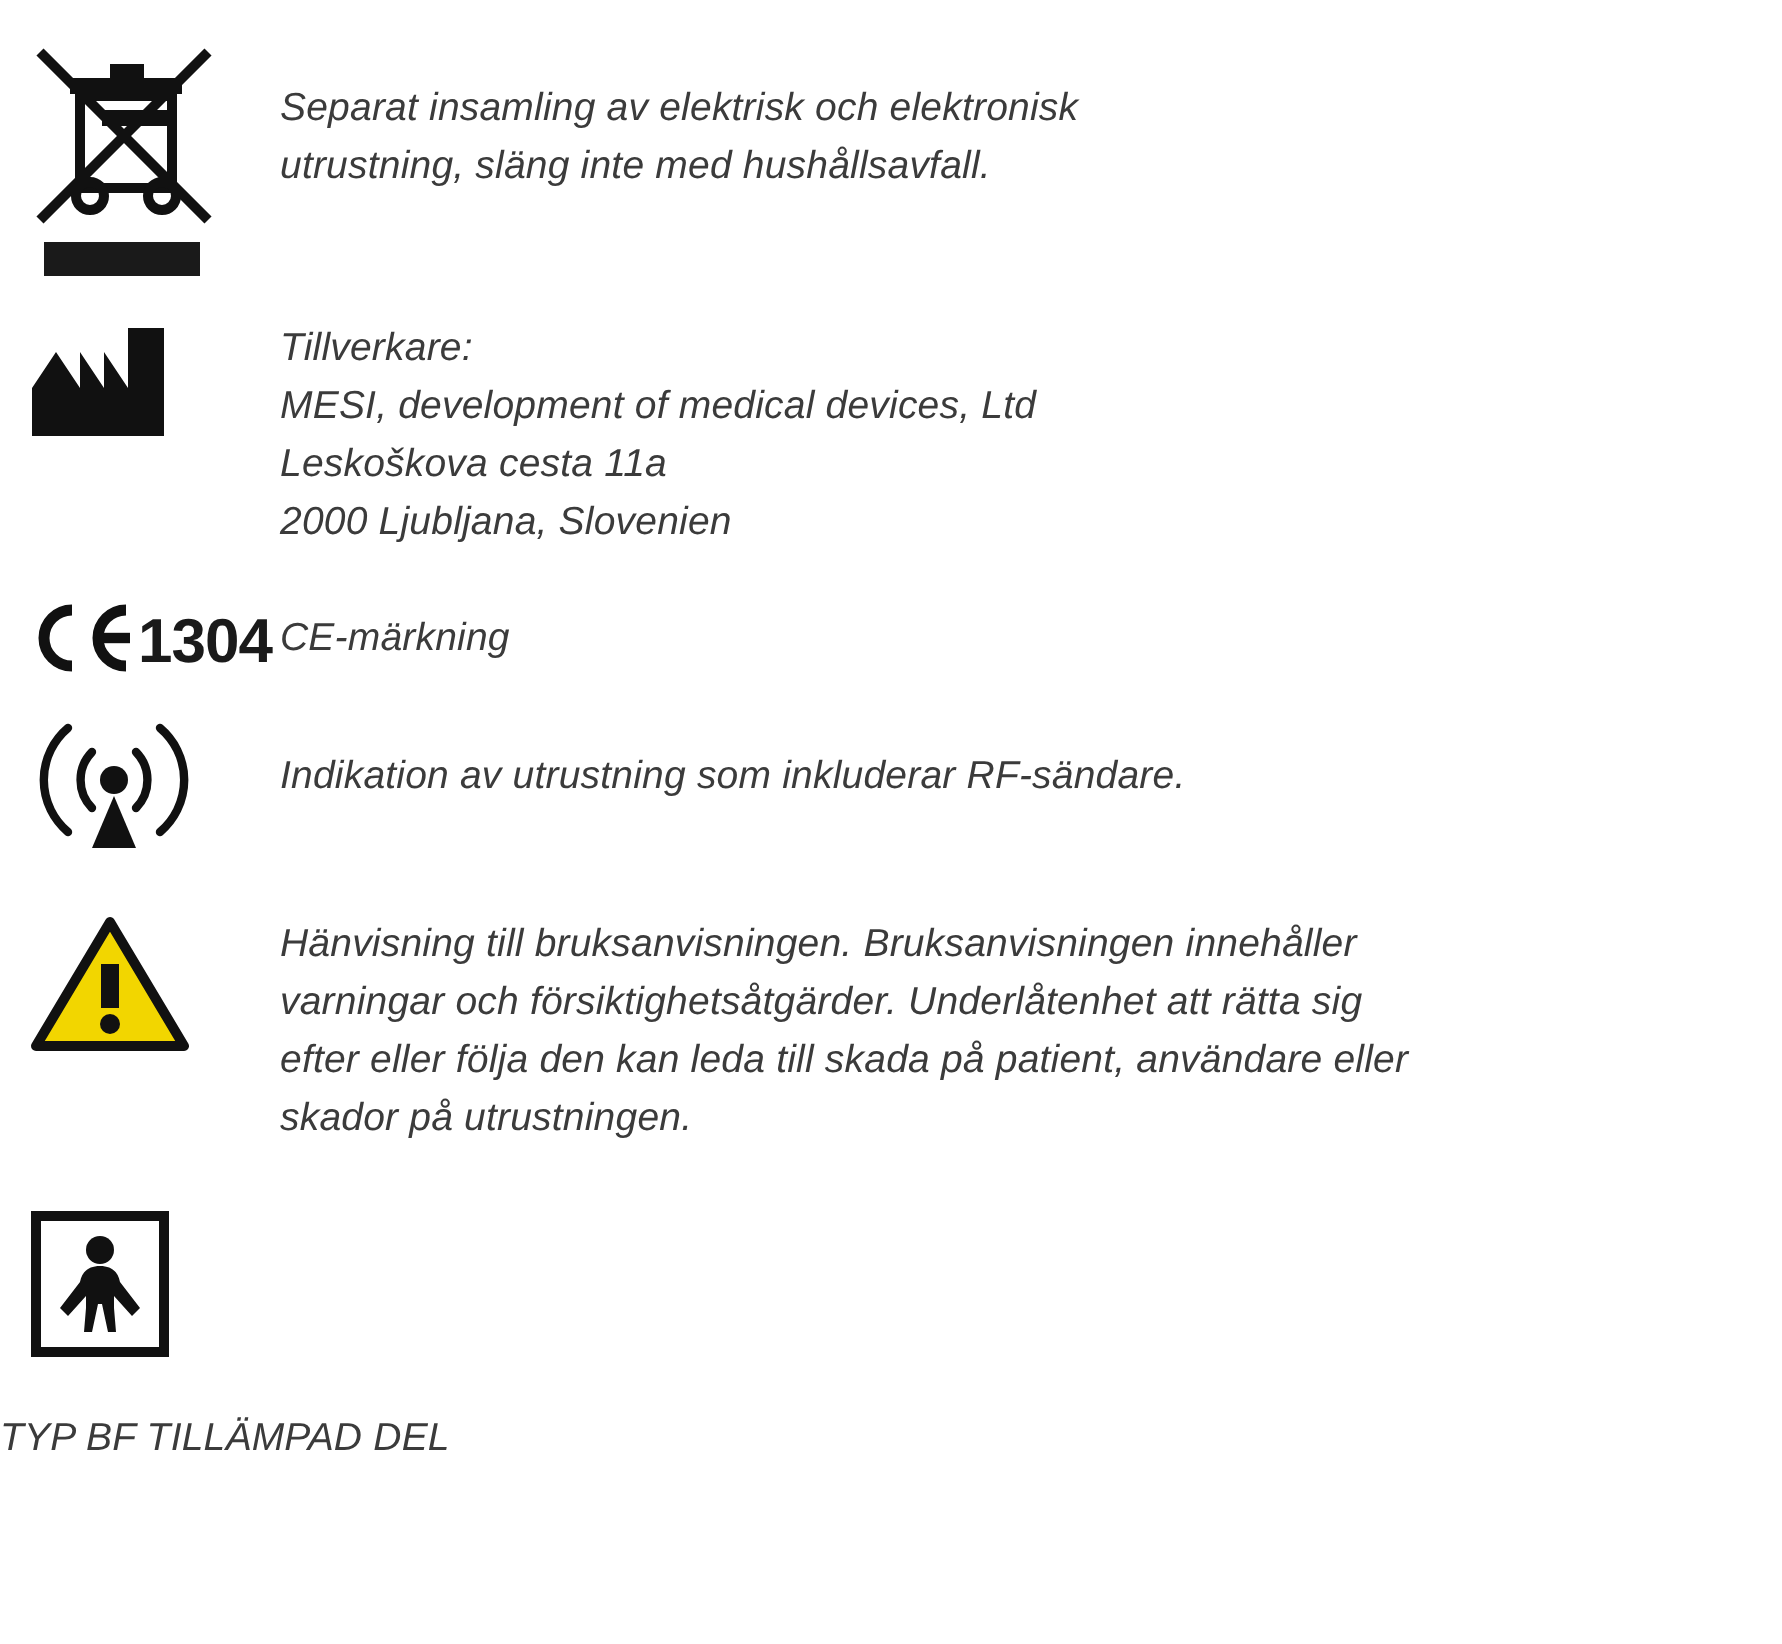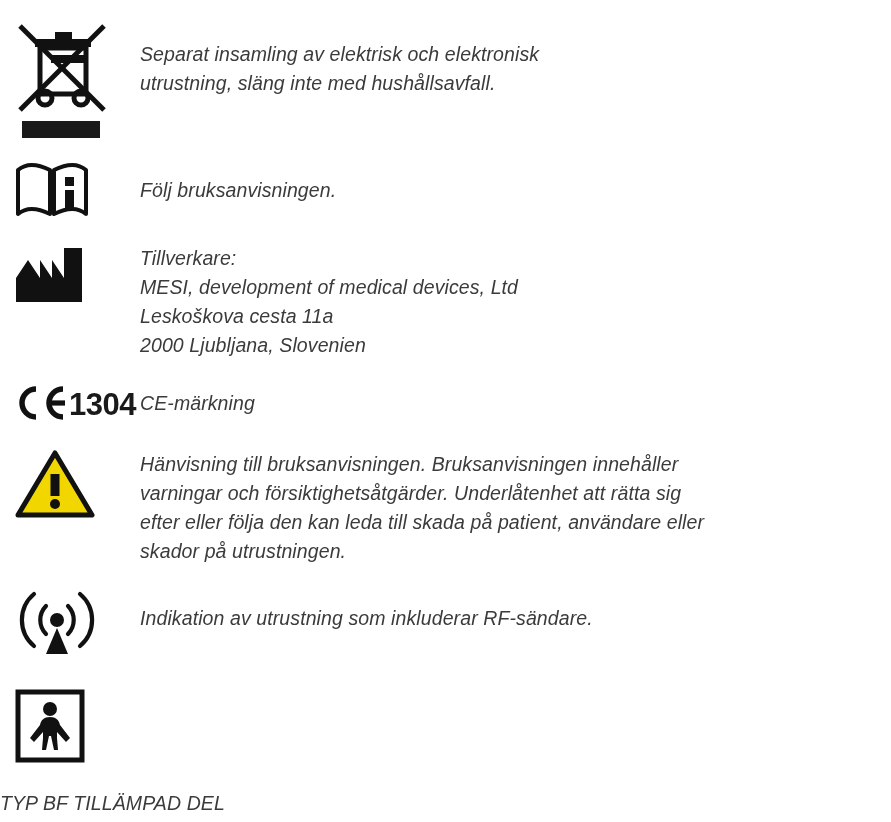--- a/index.html
+++ b/index.html
@@ -125,40 +125,20 @@
         </svg>
         <div class="weee-bar"></div>
       </div>
     </div>
     <div class="text-cell">
       <p>Separat insamling av elektrisk och elektronisk</p>
       <p>utrustning, släng inte med hushållsavfall.</p>
     </div>
   </div>
 
-  <div class="row row-ifu">
-    <div class="icon-cell">
-      <div>
-        <svg width="76" height="62" viewBox="0 0 76 62" aria-hidden="true">
-          <g fill="none" stroke="#111111" stroke-width="4" stroke-linejoin="round">
-
-            <path d="M4 10 C12 3, 22 3, 36 10 L36 54 C22 47, 12 47, 4 54 Z"></path>
-
-            <path d="M40 10 C54 3, 64 3, 72 10 L72 54 C64 47, 54 47, 40 54 Z"></path>
-          </g>
-
-          <rect x="51" y="17" width="9" height="9" fill="#111111"></rect>
-          <rect x="51" y="30" width="9" height="18" fill="#111111"></rect>
-        </svg>
-      </div>
-    </div>
-    <div class="text-cell">
-      <p>Följ bruksanvisningen.</p>
-    </div>
-  </div>
 
   <div class="row row-manu">
     <div class="icon-cell">
       <div>
         <svg width="76" height="62" viewBox="0 0 76 62" aria-hidden="true">
           <path fill="#111111" d="M2 58 L2 34 L14 16 L26 34 L26 16 L38 34 L38 16 L50 34 L50 4 L68 4 L68 58 Z"></path>
         </svg>
       </div>
     </div>
     <div class="text-cell">
@@ -180,59 +160,59 @@
           <rect x="35" y="14.4" width="16" height="5.2" fill="#111111"></rect>
         </svg>
         <span class="ce-num">1304</span>
       </div>
     </div>
     <div class="text-cell">
       <p>CE-märkning</p>
     </div>
   </div>
 
+  <div class="row row-rf">
+    <div class="icon-cell">
+      <div>
+        <svg width="86" height="70" viewBox="0 0 86 70" aria-hidden="true">
+          <g fill="none" stroke="#111111" stroke-width="4.2" stroke-linecap="round">
+
+            <path d="M32 18 A20 20 0 0 0 32 46"></path>
+            <path d="M54 18 A20 20 0 0 1 54 46"></path>
+
+            <path d="M20 6 A34 34 0 0 0 20 58"></path>
+            <path d="M66 6 A34 34 0 0 1 66 58"></path>
+          </g>
+
+          <circle cx="43" cy="32" r="7" fill="#111111"></circle>
+
+          <path d="M43 40 L54 66 L32 66 Z" fill="#111111"></path>
+        </svg>
+      </div>
+    </div>
+    <div class="text-cell">
+      <p>Indikation av utrustning som inkluderar RF-sändare.</p>
+    </div>
+  </div>
+
   <div class="row row-warn">
     <div class="icon-cell">
       <div>
         <svg width="82" height="72" viewBox="0 0 82 72" aria-hidden="true">
           <path d="M41 5 L78 67 L4 67 Z" fill="#F2D600" stroke="#111111" stroke-width="5" stroke-linejoin="round"></path>
           <rect x="36.5" y="26" width="9" height="22" fill="#111111"></rect>
           <circle cx="41" cy="56" r="5" fill="#111111"></circle>
         </svg>
       </div>
     </div>
     <div class="text-cell">
       <p>Hänvisning till bruksanvisningen. Bruksanvisningen innehåller</p>
       <p>varningar och försiktighetsåtgärder. Underlåtenhet att rätta sig</p>
       <p>efter eller följa den kan leda till skada på patient, användare eller</p>
       <p>skador på utrustningen.</p>
-    </div>
-  </div>
-
-  <div class="row row-rf">
-    <div class="icon-cell">
-      <div>
-        <svg width="86" height="70" viewBox="0 0 86 70" aria-hidden="true">
-          <g fill="none" stroke="#111111" stroke-width="4.2" stroke-linecap="round">
-
-            <path d="M32 18 A20 20 0 0 0 32 46"></path>
-            <path d="M54 18 A20 20 0 0 1 54 46"></path>
-
-            <path d="M20 6 A34 34 0 0 0 20 58"></path>
-            <path d="M66 6 A34 34 0 0 1 66 58"></path>
-          </g>
-
-          <circle cx="43" cy="32" r="7" fill="#111111"></circle>
-
-          <path d="M43 40 L54 66 L32 66 Z" fill="#111111"></path>
-        </svg>
-      </div>
-    </div>
-    <div class="text-cell">
-      <p>Indikation av utrustning som inkluderar RF-sändare.</p>
     </div>
   </div>
 
   <div class="row row-bf">
     <div class="icon-cell">
       <div>
         <svg width="72" height="76" viewBox="0 0 72 76" aria-hidden="true">
           <rect x="4" y="4" width="64" height="68" fill="#ffffff" stroke="#111111" stroke-width="5"></rect>
 
           <circle cx="36" cy="21" r="7" fill="#111111"></circle>

